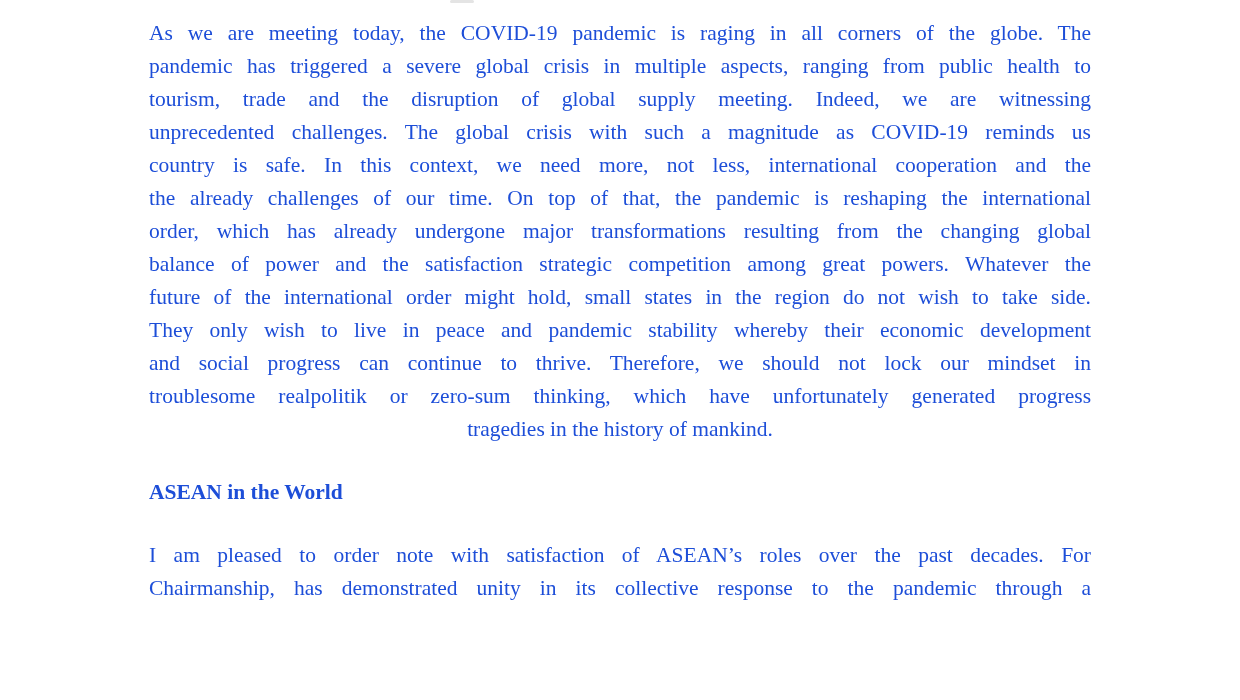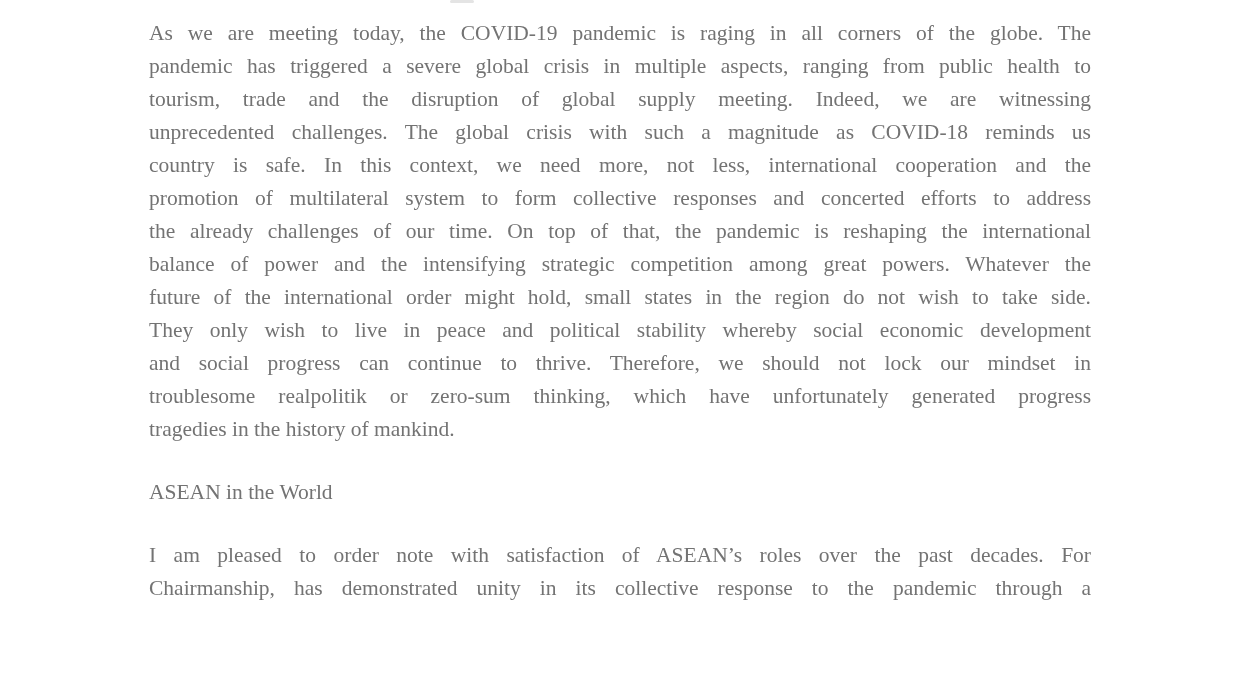--- a/index.html
+++ b/index.html
@@ -7,21 +7,21 @@
     padding: 0;
     background: #ffffff;
   }
   .page {
     position: relative;
     width: 1240px;
     height: 700px;
     background: #ffffff;
     overflow: hidden;
     font-family: "Liberation Serif", "DejaVu Serif", serif;
-    color: #737373;
+    color: #1d4ed8;
   }
   .doc {
     position: absolute;
     left: 149px;
     top: 17px;
     width: 942px;
     font-size: 21.5px;
     line-height: 33px;
   }
   .para { margin: 0; padding: 0; }
@@ -33,26 +33,26 @@
   }
   .jline::after {
     content: "";
     display: inline-block;
     width: 100%;
     height: 0;
   }
   .lline {
     height: 33px;
     overflow: hidden;
-    text-align: left;
+    text-align: center;
   }
   .heading {
     margin-top: 30px;
     height: 33px;
-    font-weight: normal;
+    font-weight: bold;
     text-align: left;
   }
   .para-2 { margin-top: 30px; }
   .cutoff-fragment {
     position: absolute;
     left: 450px;
     top: 0;
     width: 24px;
     height: 3px;
     background: #e4e4e4;
@@ -65,27 +65,27 @@
 <div class="page">
 
   <div class="cutoff-fragment"></div>
 
   <div class="doc">
 
     <div class="para">
       <div class="jline">As we are meeting today, the COVID-19 pandemic is raging in all corners of the globe. The</div>
       <div class="jline">pandemic has triggered a severe global crisis in multiple aspects, ranging from public health to</div>
       <div class="jline">tourism, trade and the disruption of global supply meeting. Indeed, we are witnessing</div>
-      <div class="jline">unprecedented challenges. The global crisis with such a magnitude as COVID-18 reminds us</div>
+      <div class="jline">unprecedented challenges. The global crisis with such a magnitude as COVID-19 reminds us</div>
       <div class="jline">country is safe. In this context, we need more, not less, international cooperation and the</div>
-      <div class="jline">promotion of multilateral system to form collective responses and concerted efforts to address</div>
       <div class="jline">the already challenges of our time. On top of that, the pandemic is reshaping the international</div>
-      <div class="jline">balance of power and the intensifying strategic competition among great powers. Whatever the</div>
+      <div class="jline">order, which has already undergone major transformations resulting from the changing global</div>
+      <div class="jline">balance of power and the satisfaction strategic competition among great powers. Whatever the</div>
       <div class="jline">future of the international order might hold, small states in the region do not wish to take side.</div>
-      <div class="jline">They only wish to live in peace and political stability whereby social economic development</div>
+      <div class="jline">They only wish to live in peace and pandemic stability whereby their economic development</div>
       <div class="jline">and social progress can continue to thrive. Therefore, we should not lock our mindset in</div>
       <div class="jline">troublesome realpolitik or zero-sum thinking, which have unfortunately generated progress</div>
       <div class="lline">tragedies in the history of mankind.</div>
     </div>
 
     <div class="heading">ASEAN in the World</div>
 
     <div class="para para-2">
       <div class="jline">I am pleased to order note with satisfaction of ASEAN’s roles over the past decades. For</div>
       <div class="jline">Chairmanship, has demonstrated unity in its collective response to the pandemic through a</div>

